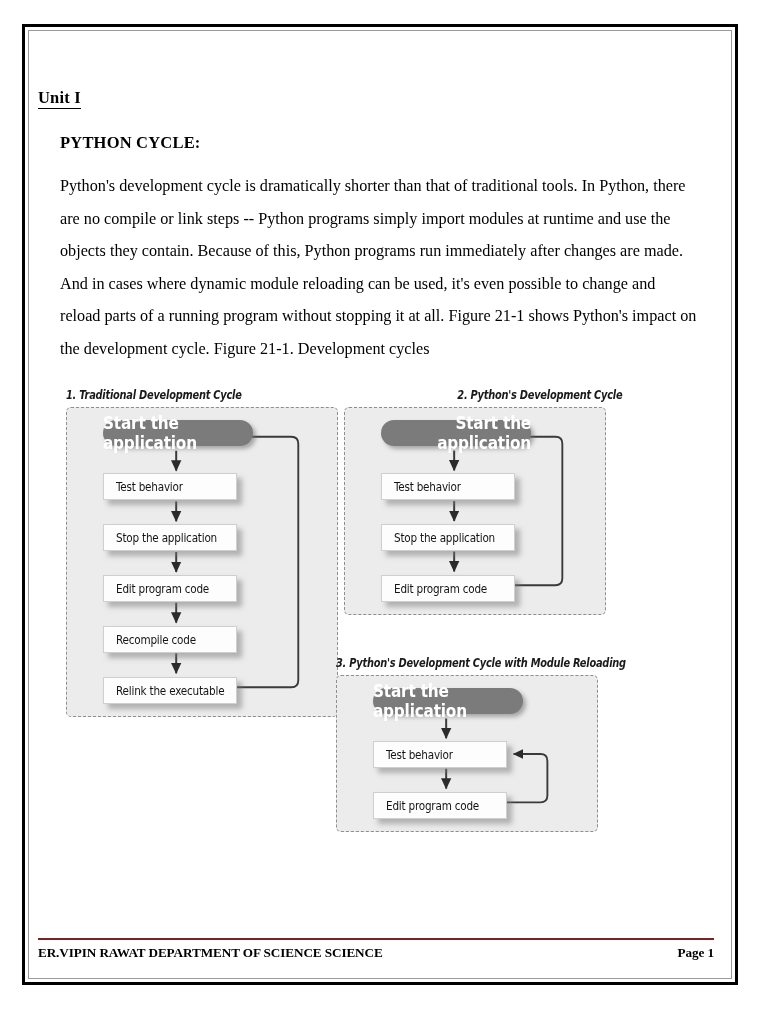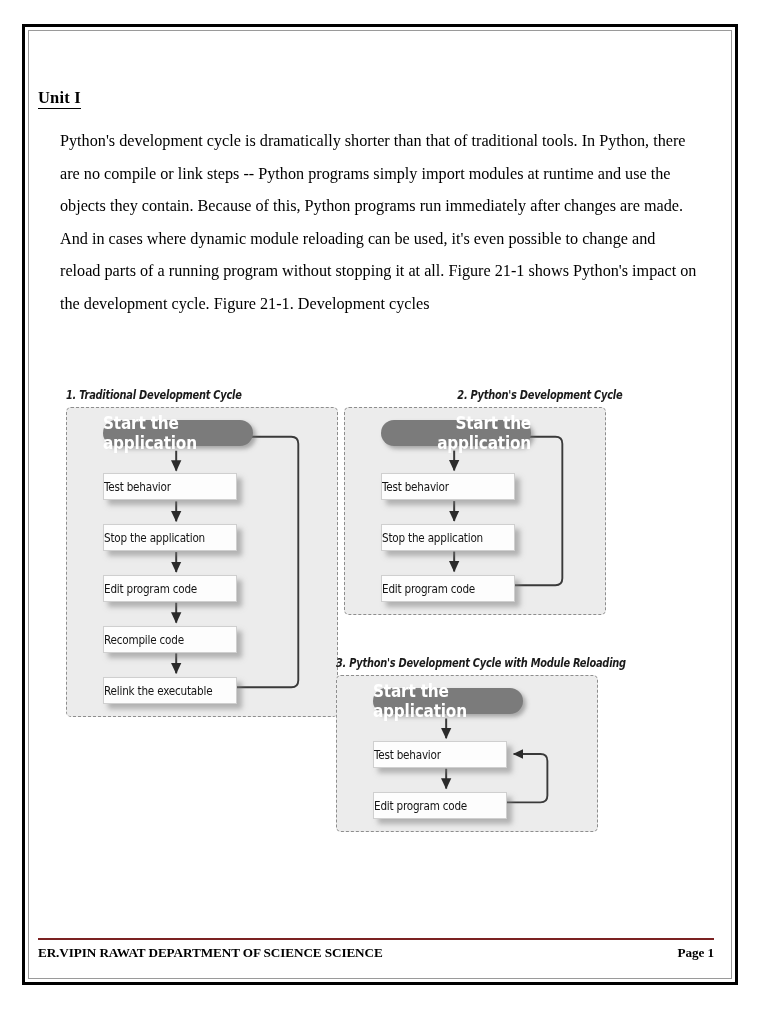--- a/index.html
+++ b/index.html
@@ -122,21 +122,21 @@
 
   
   .node-box {
     position: absolute;
     background: #fdfdfd;
     border: 1px solid #cfcfcf;
     color: #141414;
     font-size: 11.6px;
     display: flex;
     align-items: center;
-    padding-left: 0;
+    padding-left: 12px;
     letter-spacing: -0.2px;
     box-shadow: 5px 5px 5px rgba(120,120,120,0.5);
     box-sizing: border-box;
   }
 
   .flow-svg {
     position: absolute;
     left: 0; top: 0;
     width: 100%;
     height: 100%;
@@ -172,20 +172,21 @@
 <div id="page-frame">
   <div id="page-frame-inner"></div>
 </div>
 
 <div id="content">
 
   <div id="doc-title">
     <span>Unit I</span>
   </div>
 
+  <div id="section-heading">PYTHON CYCLE:</div>
 
   <p id="body-paragraph">Python's development cycle is dramatically shorter than that of traditional tools. In Python, there are no compile or link steps -- Python programs simply import modules at runtime and use the objects they contain. Because of this, Python programs run immediately after changes are made. And in cases where dynamic module reloading can be used, it's even possible to change and reload parts of a running program without stopping it at all. Figure 21-1 shows Python's impact on the development cycle. Figure 21-1. Development cycles</p>
 
   <div id="figure">
 
     <div class="panel-wrap" style="left:28px; top:0px; width:300px;">
       <div class="panel-title">1. Traditional Development Cycle</div>
       <div class="panel-box" style="width:272px; height:310px;">
         <svg class="flow-svg" viewBox="0 0 272 310" preserveAspectRatio="none">
           <defs>

